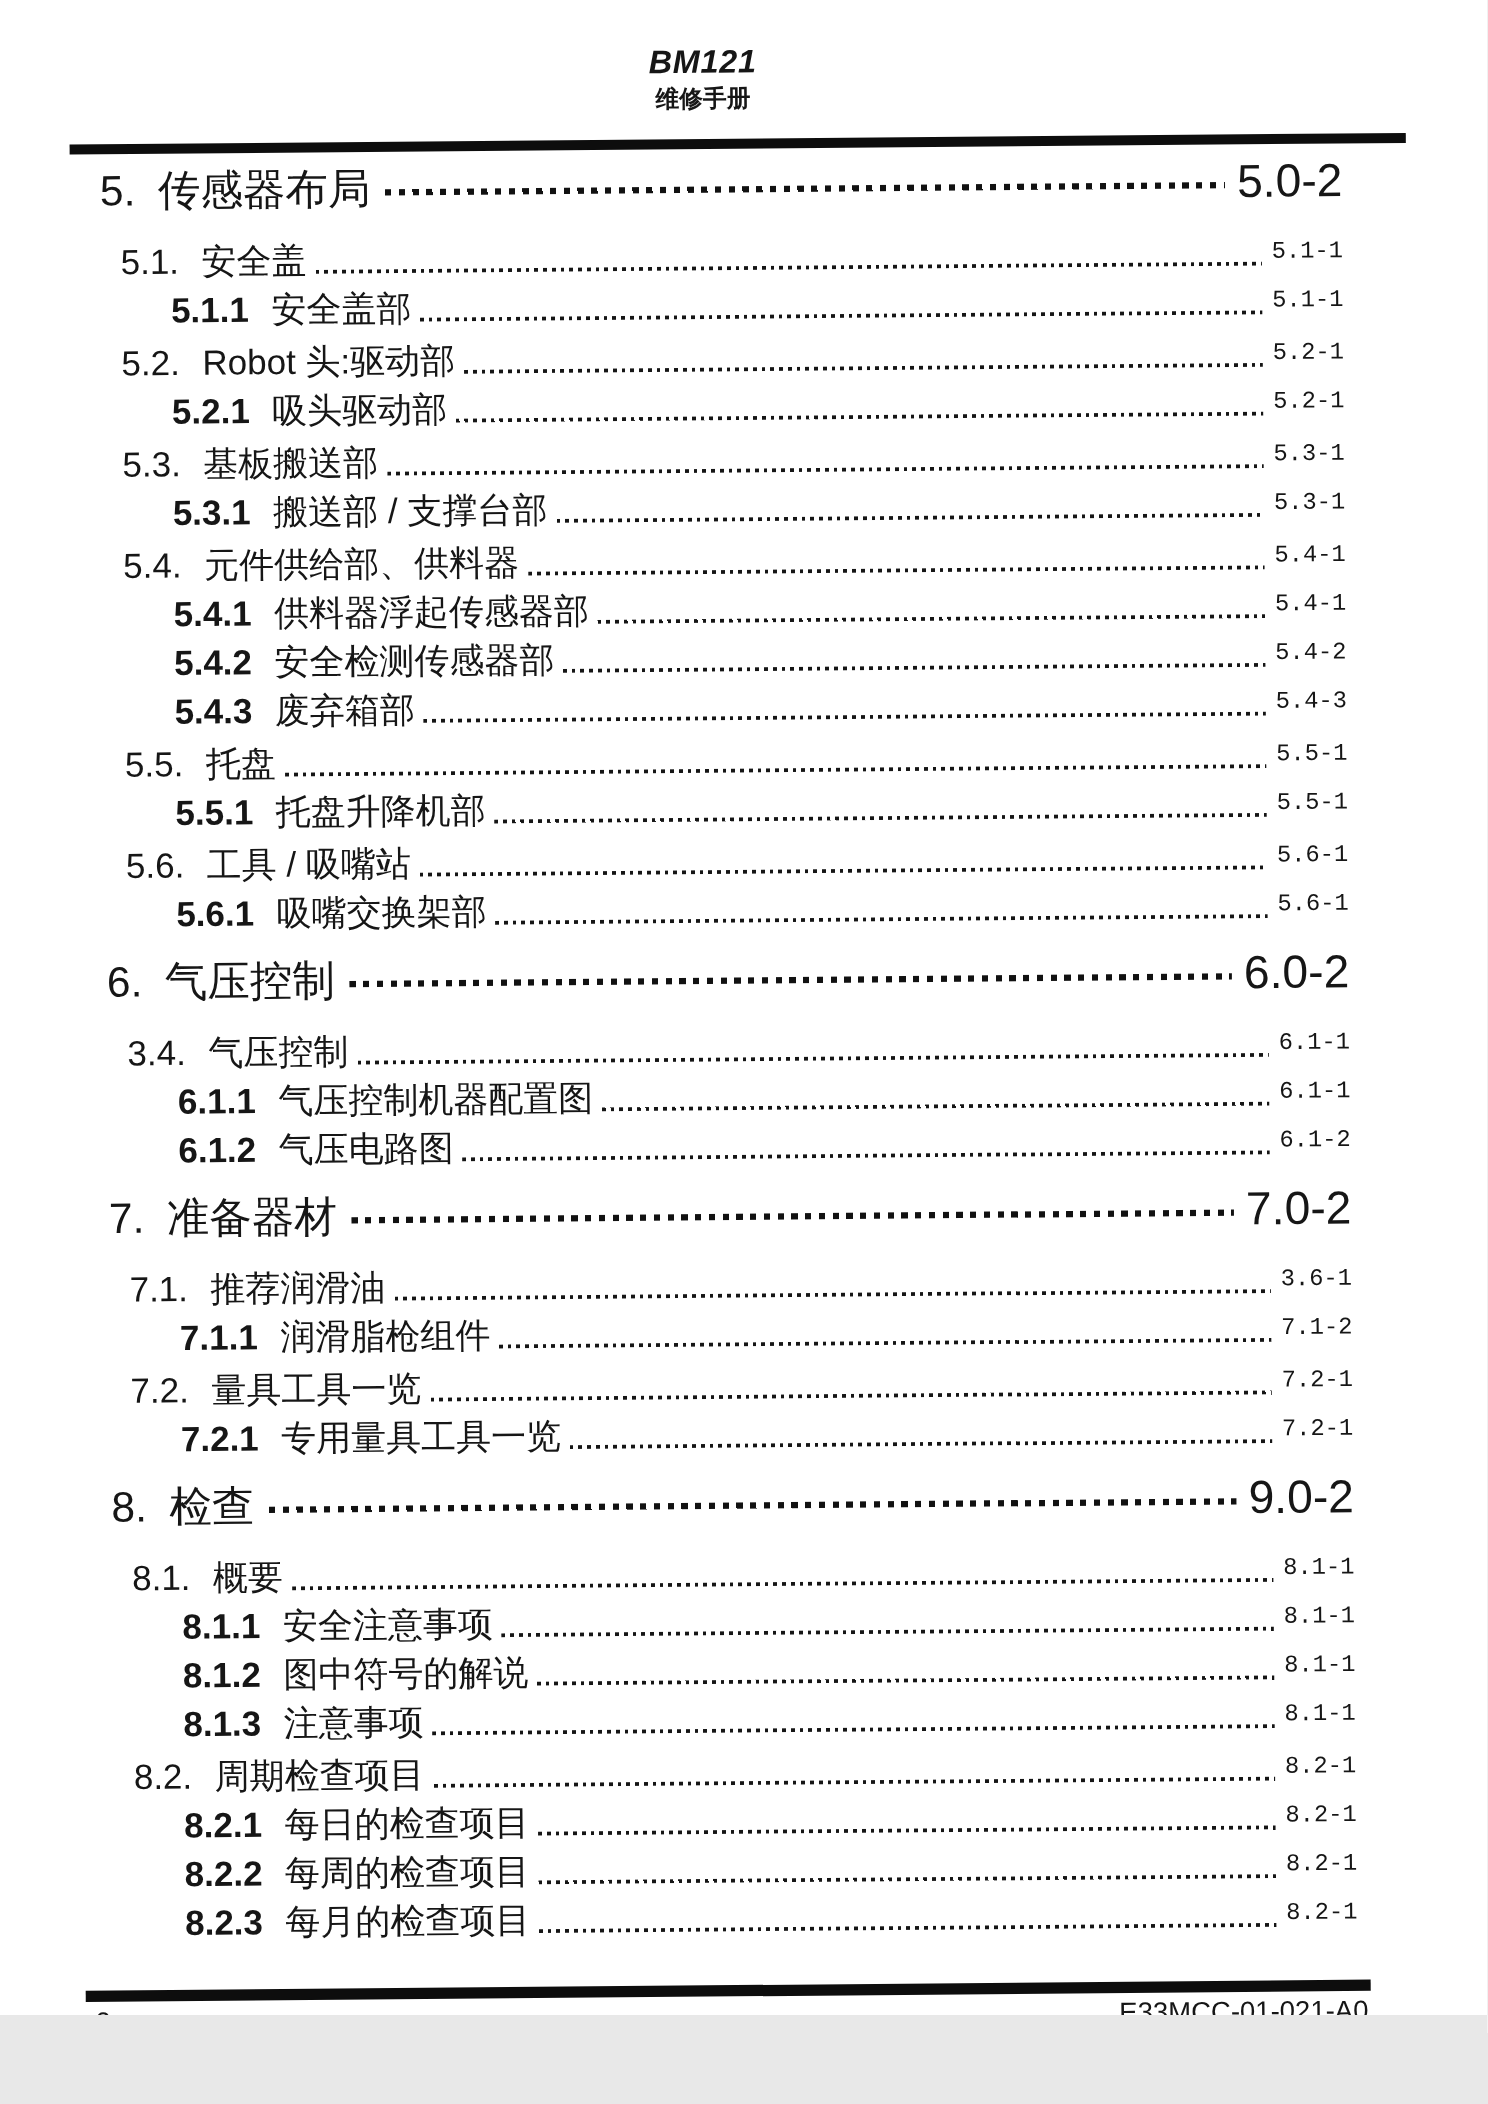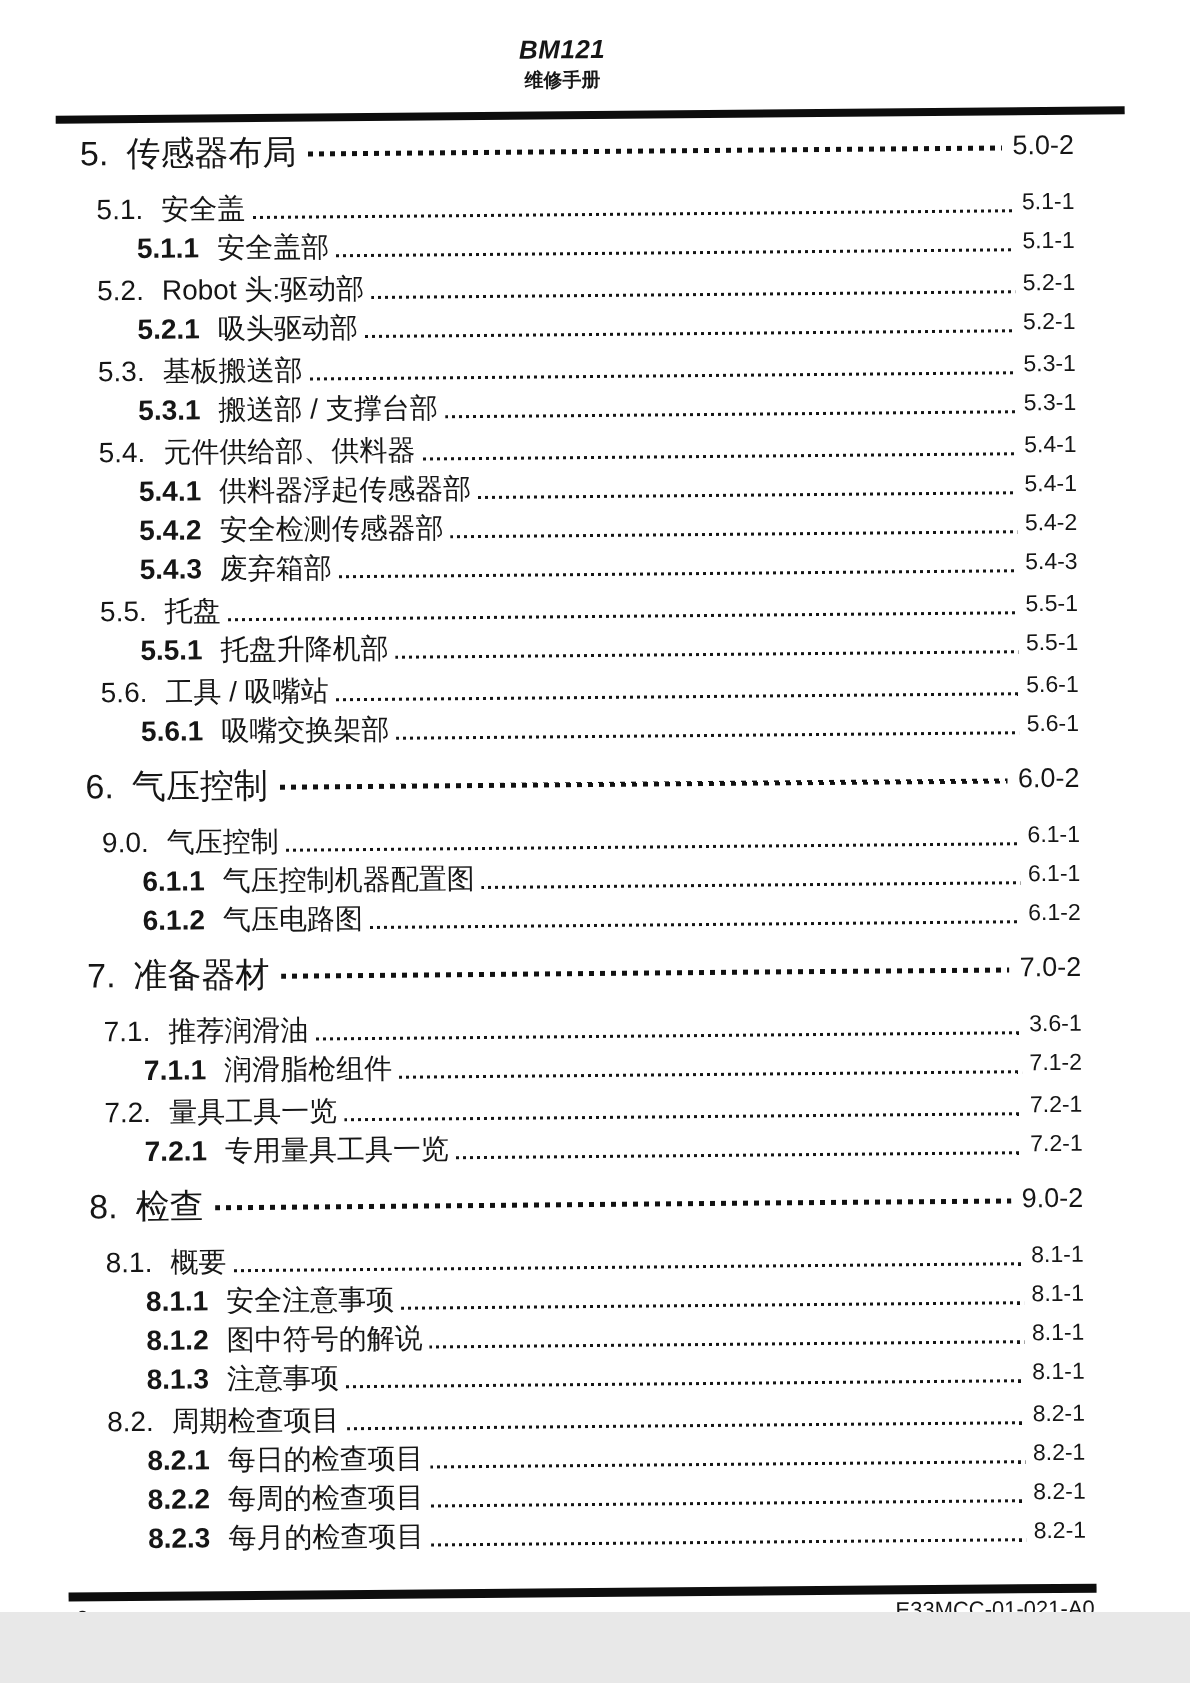--- a/index.html
+++ b/index.html
@@ -30,22 +30,22 @@
 
   .lv1 .num { margin-right:18px; }
   .lv2 .num { margin-right:18px; }
   .lv3 .num { margin-right:18px;font-weight:bold; }
 
   .leader { flex:1 1 auto; height:3px; margin:0 8px 9px 7px; align-self:flex-end;
             background-image:repeating-linear-gradient(90deg,#151515 0 3px,transparent 3px 7px); }
   .lv1 .leader { height:5px; margin:0 10px 18px 12px;
             background-image:repeating-linear-gradient(90deg,#111111 0 5px,transparent 5px 11px); }
 
-  .lv1 .page { font-size:27px; }
-  .lv2 .page, .lv3 .page { font-size:23px; }
+  .lv1 .page { font-size:37px; }
+  .lv2 .page, .lv3 .page { font-size:19px;font-family:Liberation Mono, monospace; }
 
   .footer-page { position:absolute; left:70px;  top:1602px; font-size:21px; }
   .footer-code { position:absolute; right:102px; top:1600px; font-size:22px; }
 </style>
 </head>
 <body>
 
 <div class="sheet">
   <div class="skew">
 
@@ -147,21 +147,21 @@
     <span class="leader"></span>
     <span class="page">5.6-1</span>
   </div>
         <div class="row lv1">
     <span class="num">6.</span>
     <span class="title">气压控制</span>
     <span class="leader"></span>
     <span class="page">6.0-2</span>
   </div>
         <div class="row lv2">
-    <span class="num">9.0.</span>
+    <span class="num">3.4.</span>
     <span class="title">气压控制</span>
     <span class="leader"></span>
     <span class="page">6.1-1</span>
   </div>
         <div class="row lv3">
     <span class="num">6.1.1</span>
     <span class="title">气压控制机器配置图</span>
     <span class="leader"></span>
     <span class="page">6.1-1</span>
   </div>

